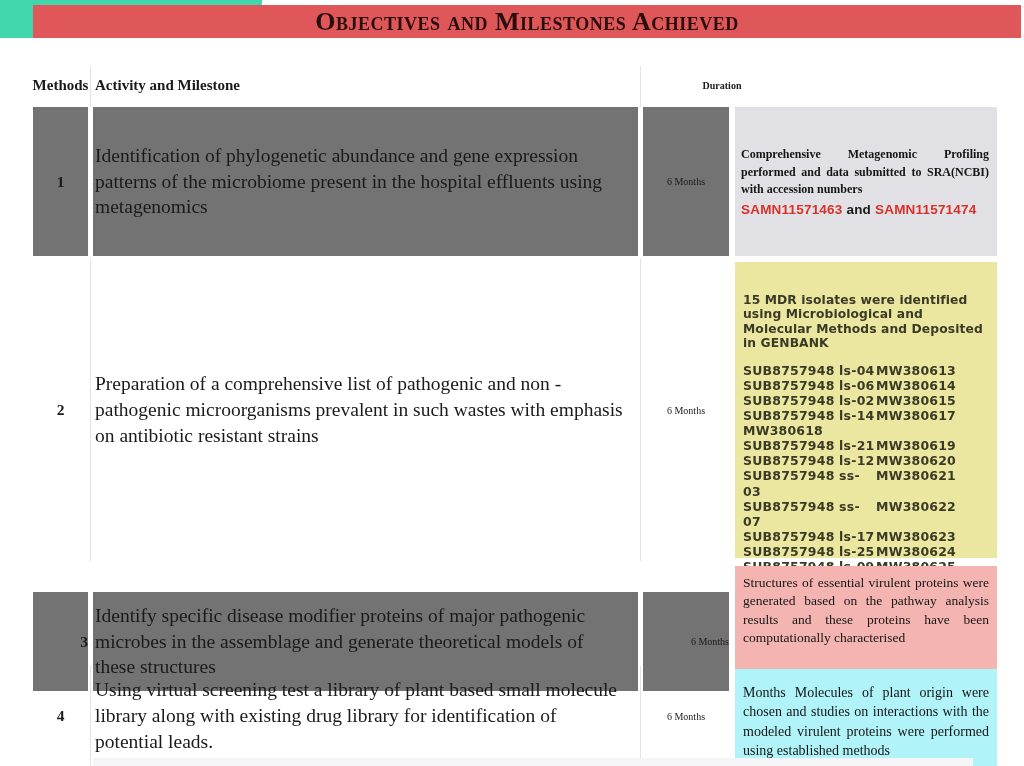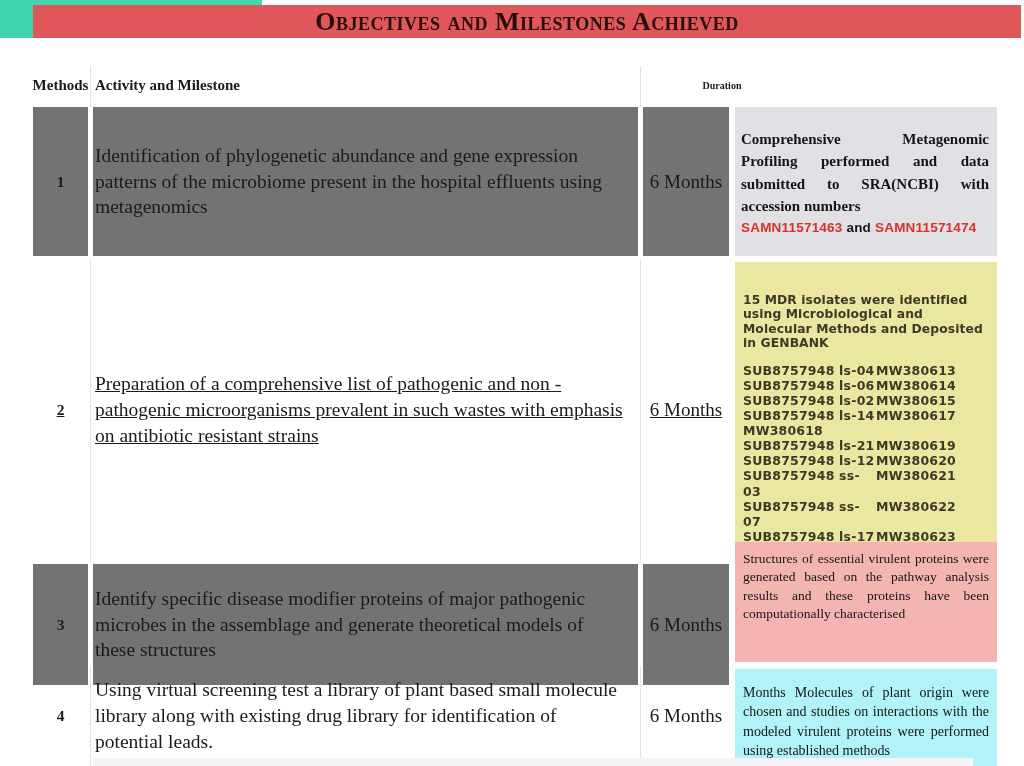--- a/index.html
+++ b/index.html
@@ -23,44 +23,44 @@
   .hS{left:33px;top:66px;width:55px;height:38px;justify-content:center;font-weight:bold;font-size:15px;}
   .hA{left:93px;top:66px;width:545px;height:38px;font-weight:bold;font-size:15px;padding-left:2px;}
   .hD{left:679px;top:66px;width:86px;height:38px;justify-content:center;font-weight:bold;font-size:10px;}
   .hM{left:735px;top:66px;width:262px;height:38px;background:#42d6ac;display:flex;
       align-items:center;justify-content:center;font-size:27px;color:#142420;}
 
   
   .col-serial{left:33px;width:55px;justify-content:center;font-weight:bold;font-size:15.5px;}
   .col-activity{left:93px;width:545px;padding:0 10px 0 2px;font-size:19.5px;line-height:1.32;}
   .col-activity p{margin:0;}
-  .col-duration{left:643px;width:86px;justify-content:center;font-size:19px;}
+  .col-duration{left:643px;width:86px;justify-content:center;font-size:10px;}
 
   
   .r1{top:107px;height:149px;}
-  .r2{top:259px;height:302px;text-decoration:underline;}
-  .r3{top:564px;height:121px;}
+  .r2{top:259px;height:302px;}
+  .r3{top:592px;height:99px;justify-content:flex-end;}
   .r4{top:666px;height:100px;}
 
   
   .ms{position:absolute;left:735px;width:262px;box-sizing:border-box;}
   .ms1{top:107px;height:149px;background:#e1e1e5;display:flex;flex-direction:column;
        justify-content:center;padding:0 8px 0 6px;}
-  .ms1 .lead{margin:0;font-weight:bold;font-size:15px;line-height:1.48;text-align:justify;color:#151515;}
+  .ms1 .lead{margin:0;font-weight:bold;font-size:12px;line-height:1.48;text-align:justify;color:#151515;}
   .ms1 .accline{margin:3px 0 0 0;font-family:"Liberation Sans", sans-serif;font-weight:bold;
        font-size:13.5px;letter-spacing:.2px;color:#1a1a1a;}
   .red{color:#d8312a;}
 
   .ms2{top:262px;height:296px;background:#ece7a0;padding:15px 6px 0 8px;
        font-family:"DejaVu Sans", sans-serif;font-weight:bold;color:#3a3a26;}
   .ms2 .intro{margin:16px 0 13px 0;font-size:12.3px;line-height:1.16;letter-spacing:.1px;}
   .ms2 .entry{display:flex;font-size:12.5px;line-height:1.205;letter-spacing:.2px;}
   .ms2 .entry .sub{width:133px;flex:none;}
 
-  .ms3{top:542px;height:120px;background:#f4b4b2;padding:8px 8px 0 8px;}
+  .ms3{top:566px;height:120px;background:#f4b4b2;padding:8px 8px 0 8px;}
   .ms3 p{margin:0;font-size:13.5px;line-height:1.36;text-align:justify;color:#151515;}
 
   .ms4{top:669px;height:97px;background:#b0f3f9;padding:14px 8px 0 8px;}
   .ms4 p{margin:0;font-size:14px;line-height:1.38;text-align:justify;color:#151515;}
 
   .bottom-strip{position:absolute;left:93px;top:758px;width:880px;height:8px;background:#f5f5f7;}
 </style>
 </head>
 <body>
 

